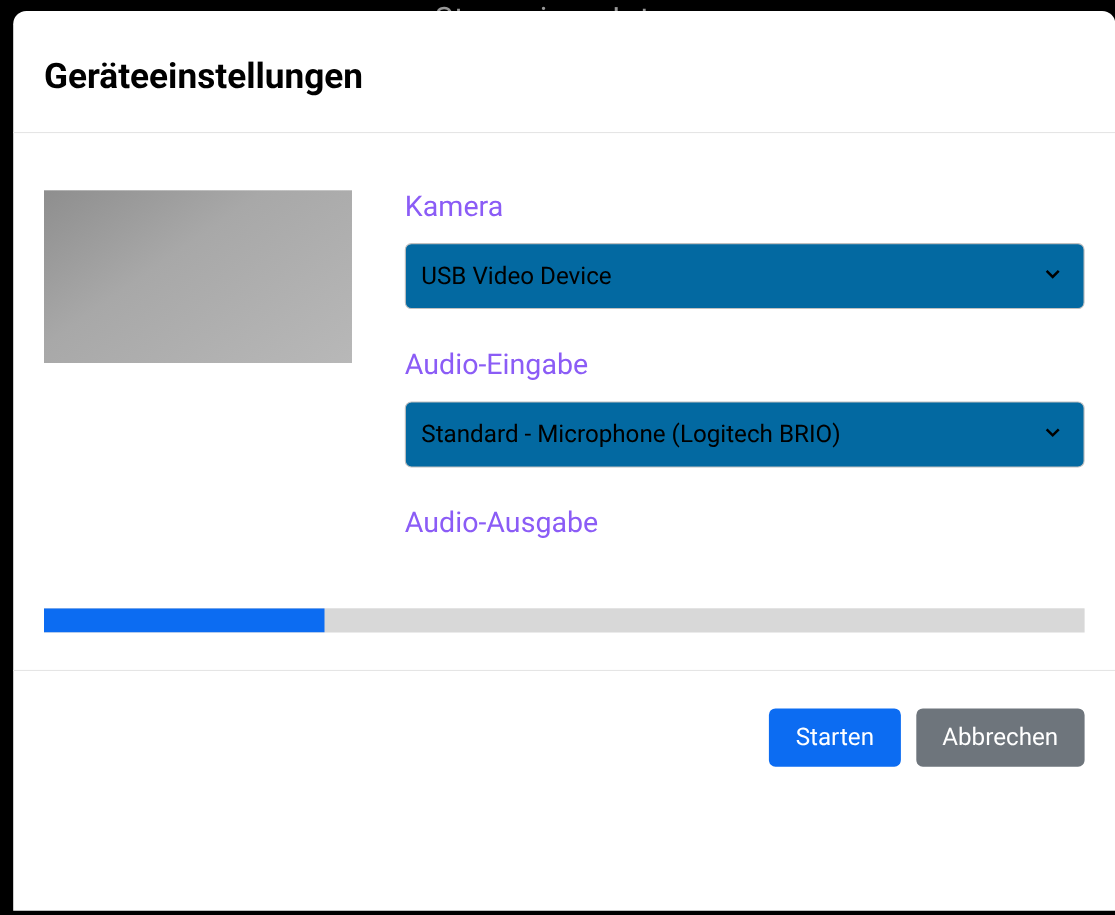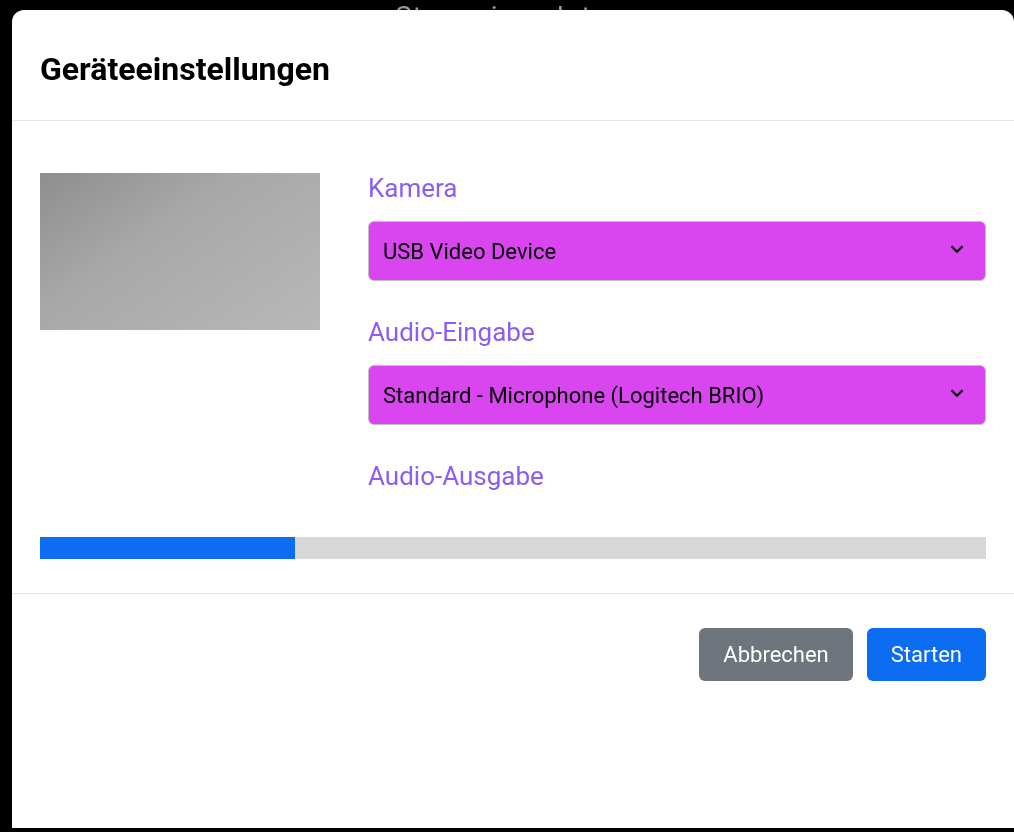--- a/index.html
+++ b/index.html
@@ -91,21 +91,21 @@
       width: 100%;
     }
     
     .select-box {
       width: 100%;
       border: 1px solid #c0c0c0;
       border-radius: 6px;
       padding: 14px 50px 14px 14px;
       font-size: 22px;
       color: #000;
-      background: #d946ef;
+      background: #0369a1;
       cursor: pointer;
       display: flex;
       align-items: center;
       white-space: nowrap;
       overflow: hidden;
       text-overflow: ellipsis;
       height: 60px;
     }
     
     .select-chevron {
@@ -199,30 +199,30 @@
         <div class="select-wrapper">
           <div class="select-box">Standard - Microphone (Logitech BRIO)</div>
           <div class="select-chevron">
             <svg class="chevron-svg" viewBox="0 0 24 24">
                 <polyline points="6 9 12 15 18 9"></polyline>
               </svg>
           </div>
         </div>
       </div>
 
-      <div class="setting-group" style="margin-bottom:0">
+      <div class="setting-group" style="margin-bottom:16px">
         <label class="setting-label">Audio-Ausgabe</label>
       </div>
 
     </div>
 
   </div>
 
   <div class="progress-bar">
     <div class="progress-fill" style="width:27%"></div>
   </div>
 
   <div class="modal-footer">
+    <button class="btn btn-primary">Starten</button>
     <button class="btn btn-secondary">Abbrechen</button>
-    <button class="btn btn-primary">Starten</button>
   </div>
 
 </div>
 
 </body></html>

